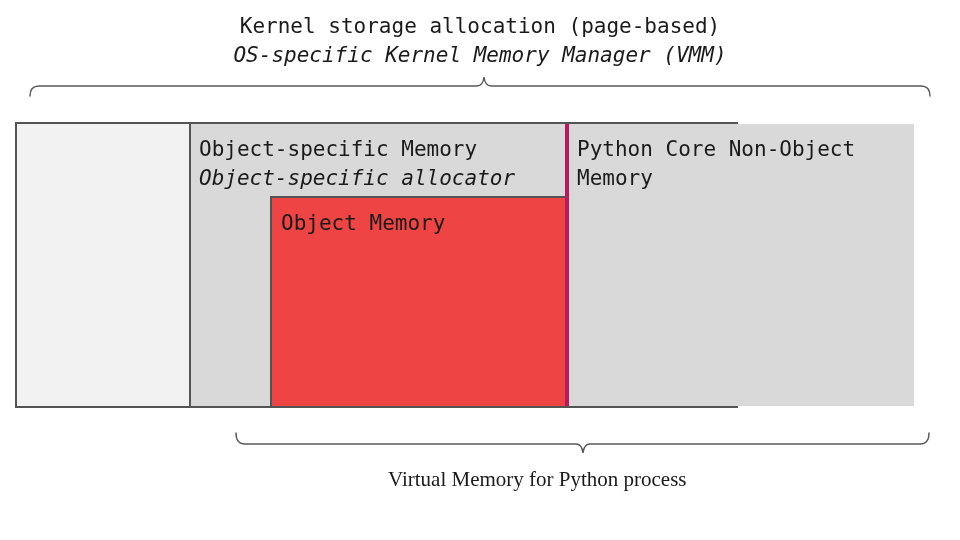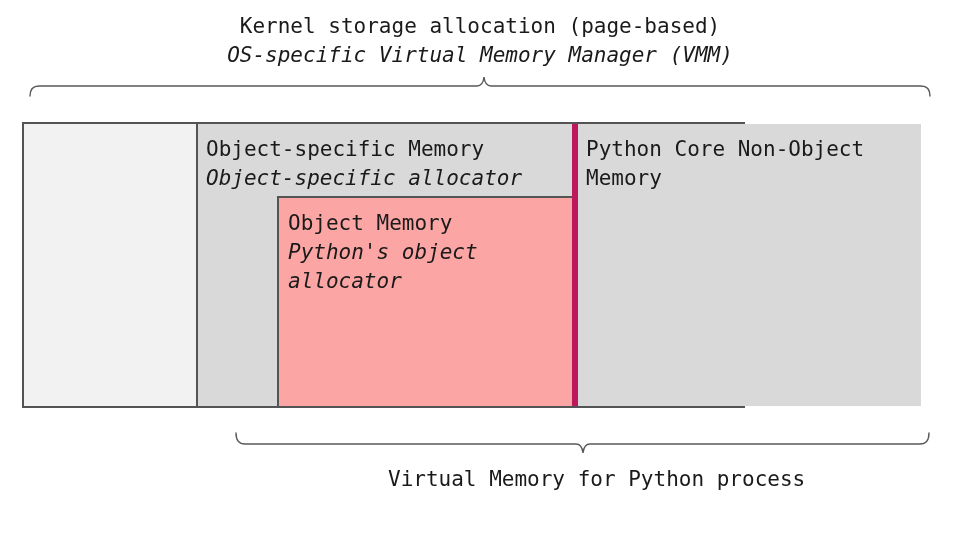--- a/index.html
+++ b/index.html
@@ -14,62 +14,63 @@
     line-height:29px;
   }
   .it{font-style:italic;}
   .caption-top{
     position:absolute;left:30px;top:12px;width:900px;
     text-align:center;
   }
   .caption-bottom{
     position:absolute;left:388px;top:465px;
     text-align:left;
+    font-family:Liberation Serif, serif;
   }
   .brace-svg{
     position:absolute;left:0;top:0;width:960px;height:540px;
     pointer-events:none;
   }
   .brace-svg path{
     fill:none;stroke:#595959;stroke-width:1.4;stroke-linecap:round;
   }
   .mainbox{
-    position:absolute;left:22px;top:122px;width:723px;height:286px;
+    position:absolute;left:15px;top:122px;width:723px;height:286px;
     border:2px solid #545454;
     box-sizing:border-box;
   }
   .sec{position:absolute;top:0;height:282px;box-sizing:border-box;}
   .sec-left{left:0;width:172px;background:#f2f2f2;}
   .sec-mid{
     left:172px;width:376px;background:#d9d9d9;
     border-left:2px solid #545454;
     padding:11px 8px;
   }
   .sec-right{
     left:548px;width:349px;background:#d9d9d9;
-    border-left:6px solid #be185d;
+    border-left:4px solid #be185d;
     padding:11px 8px;
   }
   .greenbox{
     position:absolute;left:253px;top:72px;width:295px;height:210px;
-    background:#fca5a5;
+    background:#ef4444;
     border:2px solid #545454;
     border-right:none;border-bottom:none;
     box-sizing:border-box;
     padding:11px 9px;
   }
 </style>
 </head>
 <body>
 
 <div class="slide">
 
   <div class="caption-top">
     <div>Kernel storage allocation (page-based)</div>
-    <div class="it">OS-specific Virtual Memory Manager (VMM)</div>
+    <div class="it">OS-specific Kernel Memory Manager (VMM)</div>
   </div>
 
   <svg class="brace-svg" viewBox="0 0 960 540">
     <path d="M 30 96 Q 30 86 39 86 L 477 86 Q 483 86 484 77 Q 485 86 491 86 L 921 86 Q 930 86 930 96"></path>
     <path d="M 236 433 Q 236 444 245 444 L 576 444 Q 582 444 583 453 Q 584 444 590 444 L 920 444 Q 929 444 929 433"></path>
   </svg>
 
   <div class="mainbox">
 
     <div class="sec sec-left">
@@ -80,21 +81,20 @@
       <div>Object-specific Memory</div>
       <div class="it">Object-specific allocator</div>
     </div>
 
     <div class="sec sec-right">
       <div>Python Core Non-Object Memory</div>
     </div>
 
     <div class="greenbox">
       <div>Object Memory</div>
-      <div class="it">Python's object allocator</div>
     </div>
 
   </div>
 
   <div class="caption-bottom">
     <div>Virtual Memory for Python process</div>
   </div>
 
 </div>
 

